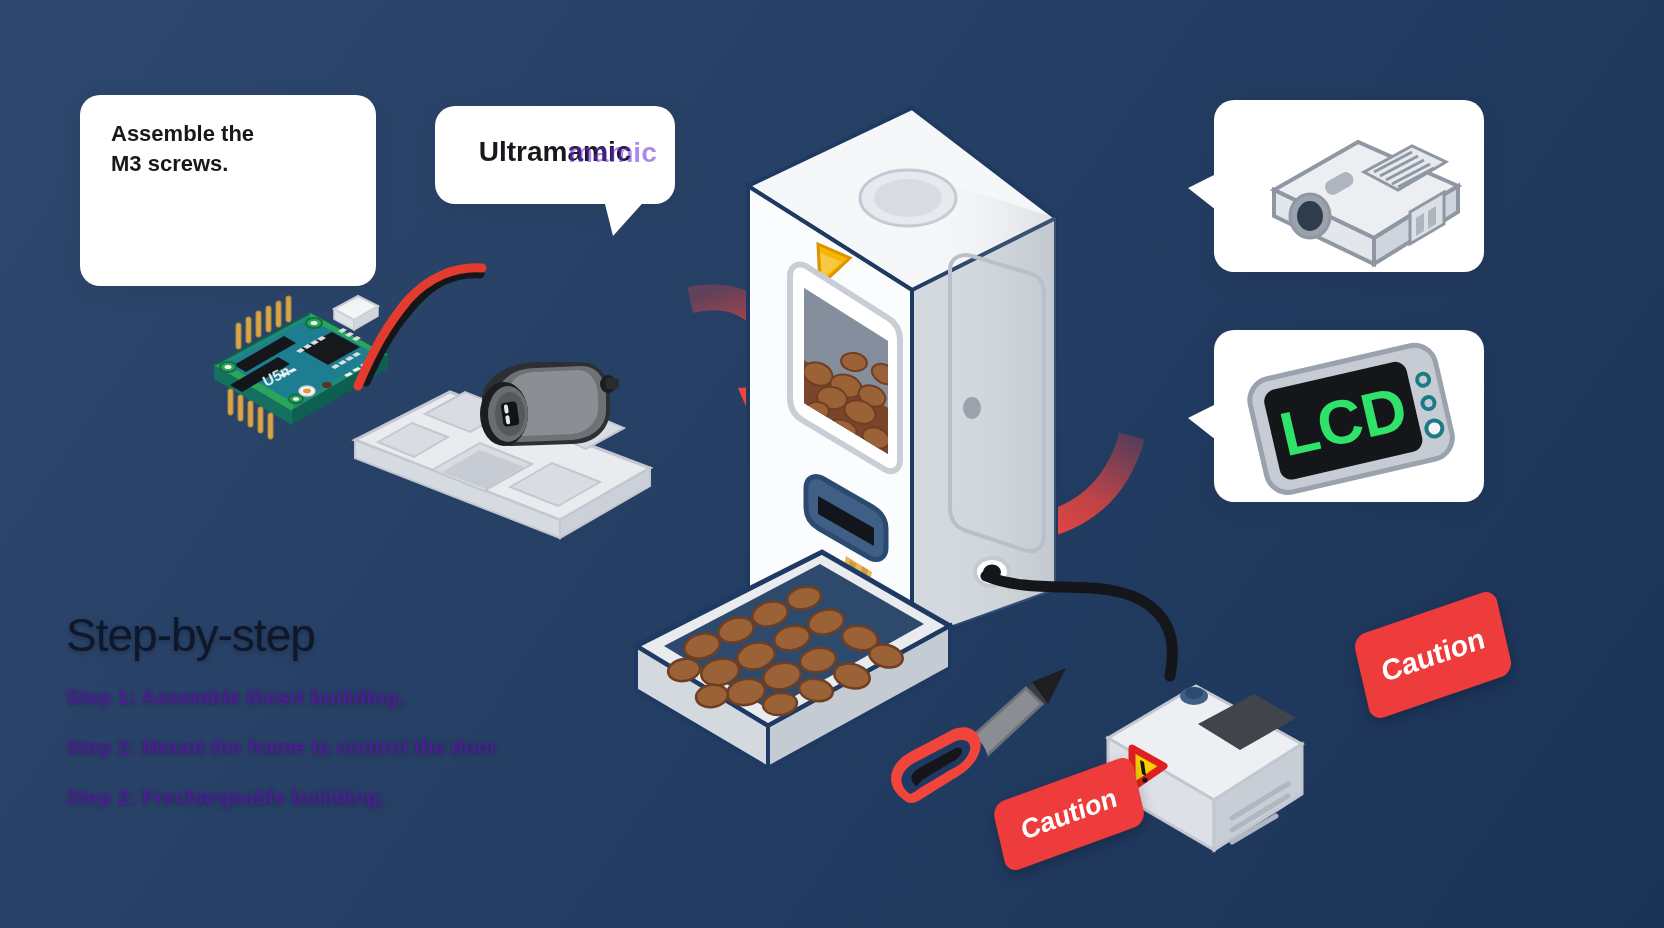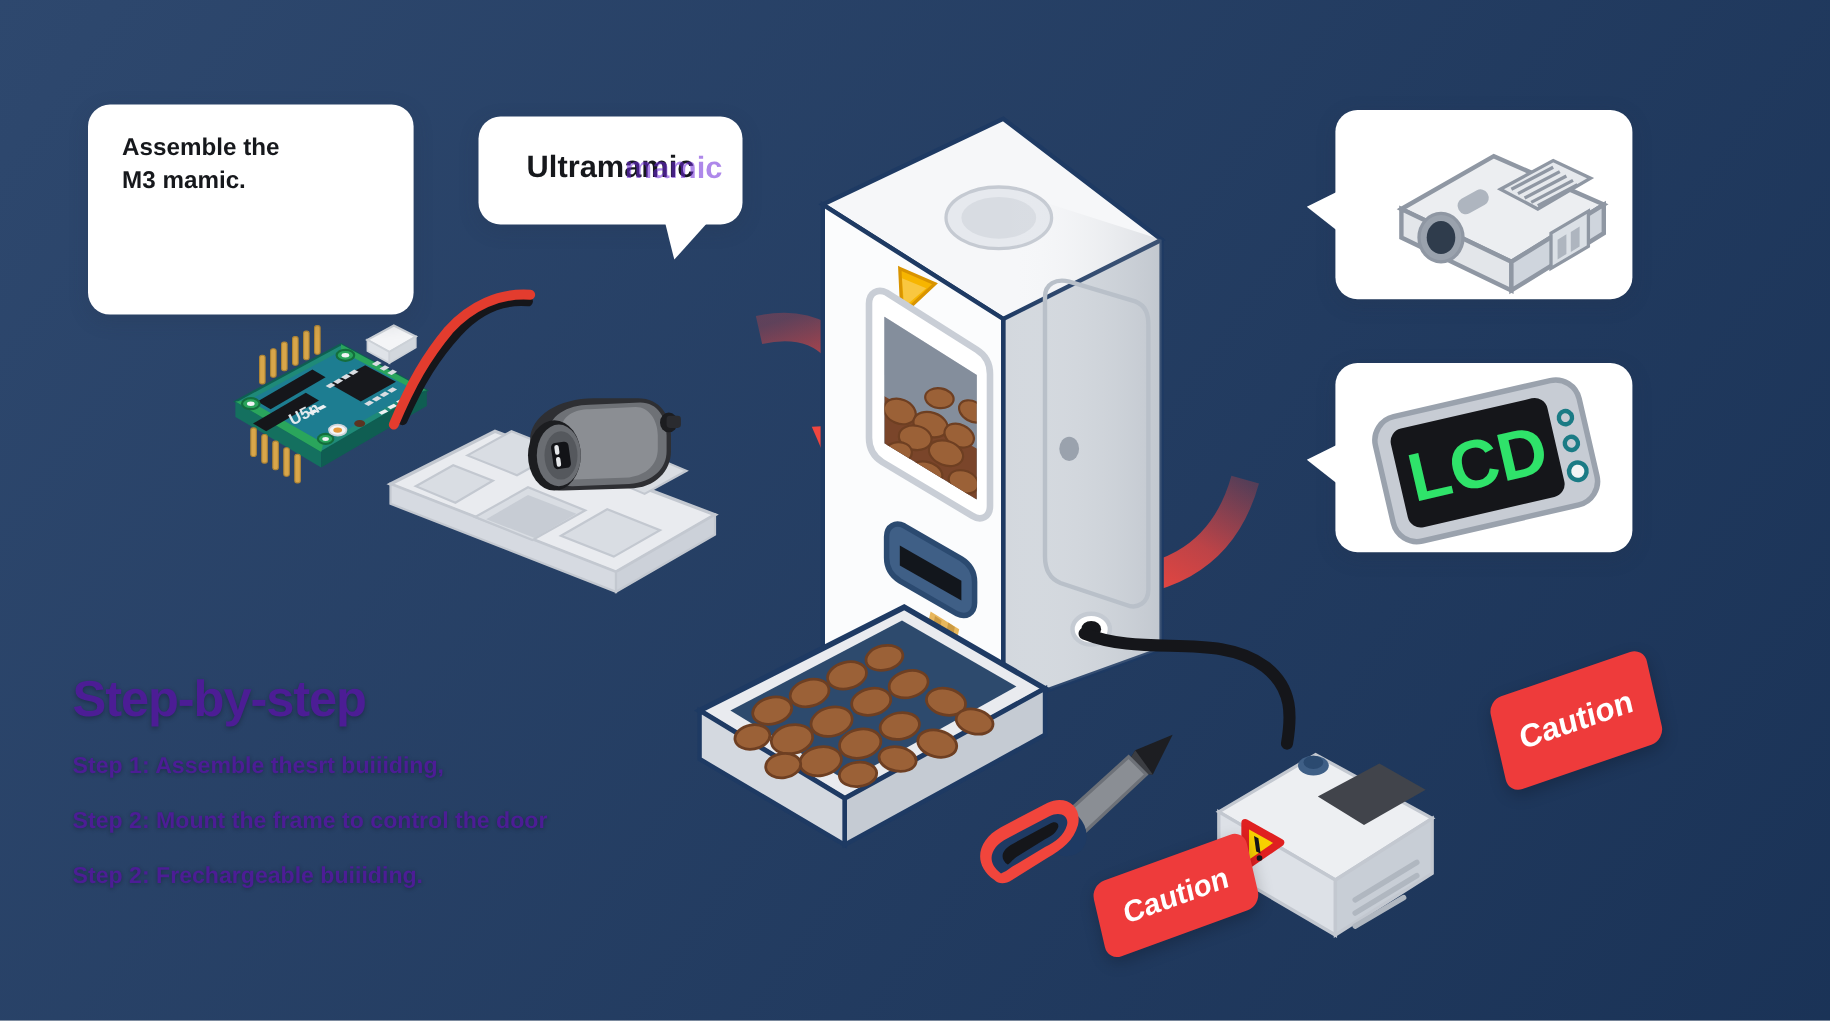--- a/index.html
+++ b/index.html
@@ -22,22 +22,22 @@
     background:linear-gradient(160deg,#eceef1 0%,#e6e9ed 55%,#dfe2e7 100%);}
   
   .navy{position:absolute;left:0;top:0;width:1664px;height:928px;
     clip-path:polygon(0 378, 928 928, 0 928);
     background:#1e3a63;}
   .navy-sheen{position:absolute;left:0;top:0;width:1664px;height:928px;
     clip-path:polygon(0 378, 928 928, 0 928);
     background:linear-gradient(125deg,rgba(255,255,255,.07),rgba(0,0,0,.12));}
 
   
-  .headline{position:absolute;left:66px;top:608px;color:#4c1d95;font-size:46px;
-    font-weight:700;letter-spacing:-1px;text-shadow:0 2px 5px rgba(0,0,0,.28);}
+  .headline{position:absolute;left:66px;top:608px;color:#0f172a;font-size:46px;
+    font-weight:400;letter-spacing:-1px;text-shadow:0 2px 5px rgba(0,0,0,.28);}
   .steps{position:absolute;left:66px;top:685px;width:620px;}
   .step-line{color:#4c1d95;font-size:21px;font-weight:700;margin-bottom:26px;
     text-shadow:0 1px 4px rgba(0,0,0,.3);white-space:nowrap;}
 
   
   .bubble{position:absolute;background:#fff;border-radius:20px;
     box-shadow:0 5px 18px rgba(40,50,70,.20);}
   .bubble .tail{position:absolute;width:0;height:0;}
   .b-text{font-weight:700;color:#16181c;}
 
@@ -411,21 +411,21 @@
     <path d="M50 100 L52 114 L56 116 L54 102 Z" fill="#15161a"></path>
     <circle cx="55" cy="120" r="2.6" fill="#15161a"></circle>
 
     <ellipse cx="104" cy="36" rx="14" ry="9" fill="#3f5f86"></ellipse>
     <ellipse cx="104" cy="33" rx="9" ry="6" fill="#2b4a70"></ellipse>
   </svg>
 
   <div class="bubble" id="bubble-assemble">
     <div class="b-text">
       <div>Assemble the</div>
-      <div>M3 mamic.</div>
+      <div>M3 screws.</div>
     </div>
     <div class="tail"></div>
   </div>
 
   <div class="bubble" id="bubble-ultra">
     <div class="b-text">Ultramamic</div>
     <div class="glitch" style="opacity:.55">mamic</div>
     <div class="tail"></div>
   </div>
 

